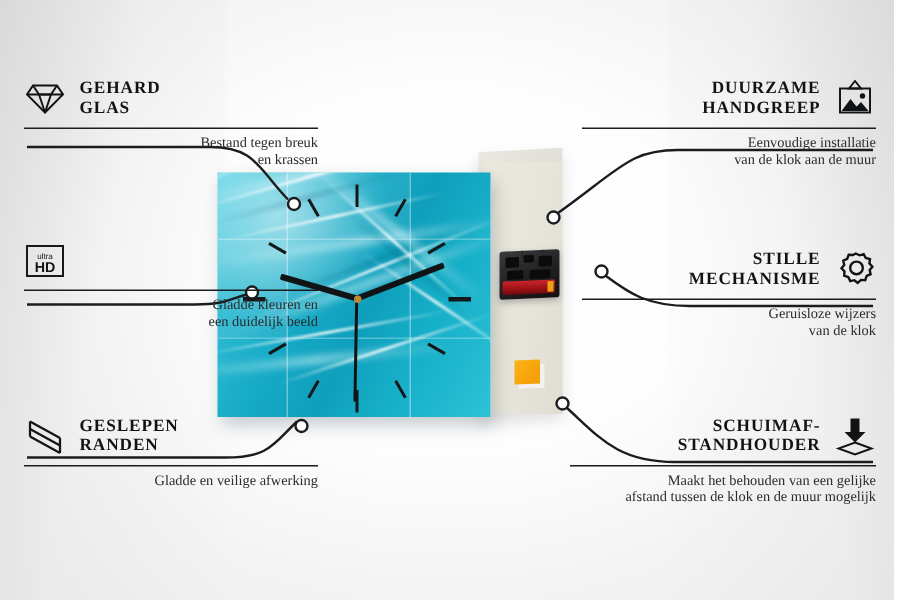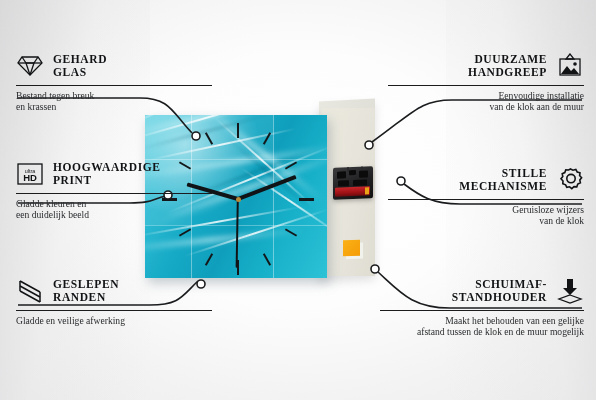--- a/index.html
+++ b/index.html
@@ -239,20 +239,21 @@
   .feature-rule {
     height: 1px;
     background: #1a1c1e;
     margin: 5px 0 4px 0;
   }
   .feature-desc {
     font-size: 9.6px;
     line-height: 11.4px;
     color: #2a2c2e;
     white-space: pre-line;
+    text-align: right;
   }
   .feature.right .feature-desc {
     text-align: right;
   }
 
   
   #feature-gehard-glas { left: 16px; top: 52px; }
   #feature-hoogwaardige-print { left: 16px; top: 160px; }
   #feature-geslepen-randen { left: 16px; top: 277px; }
   
@@ -386,22 +387,20 @@
 
   <div class="feature left" id="feature-hoogwaardige-print">
     <div class="feature-head">
       <span class="feature-icon">
         <svg width="26" height="24" viewBox="0 0 26 24">
           <rect x="1" y="2" width="24" height="20" fill="none" stroke="#111315" stroke-width="1.3"></rect>
           <text x="13" y="10.5" font-family="Liberation Sans, sans-serif" font-size="5.4" text-anchor="middle" fill="#111315">ultra</text>
           <text x="13" y="19" font-family="Liberation Sans, sans-serif" font-size="9.5" font-weight="bold" text-anchor="middle" fill="#111315">HD</text>
         </svg>
       </span>
-      <span class="feature-title">HOOGWAARDIGE
-PRINT</span>
     </div>
     <div class="feature-rule"></div>
     <div class="feature-desc">Gladde kleuren en
 een duidelijk beeld</div>
   </div>
 
   <div class="feature right" id="feature-duurzame-handgreep">
     <div class="feature-head">
       <span class="feature-icon">
         <svg width="28" height="26" viewBox="0 0 28 26" fill="none" stroke="#111315" stroke-width="1.3">

